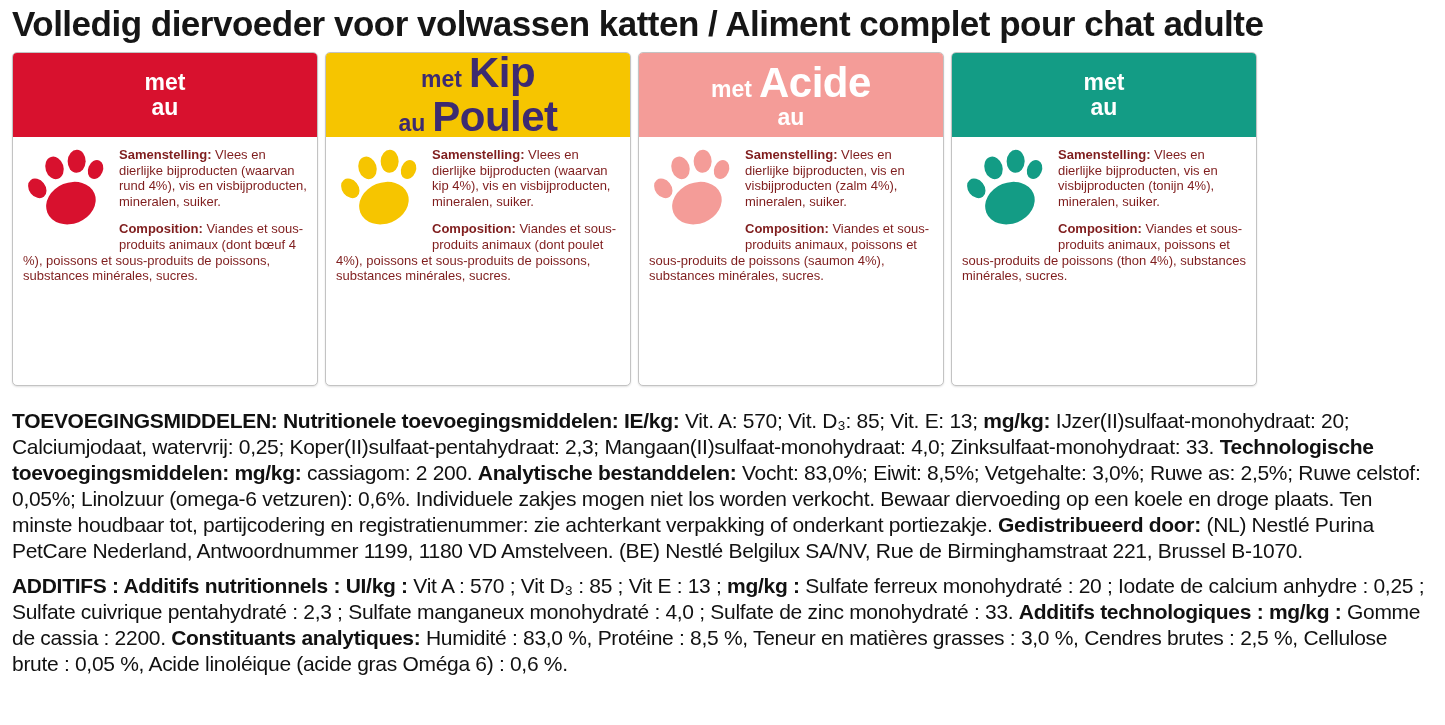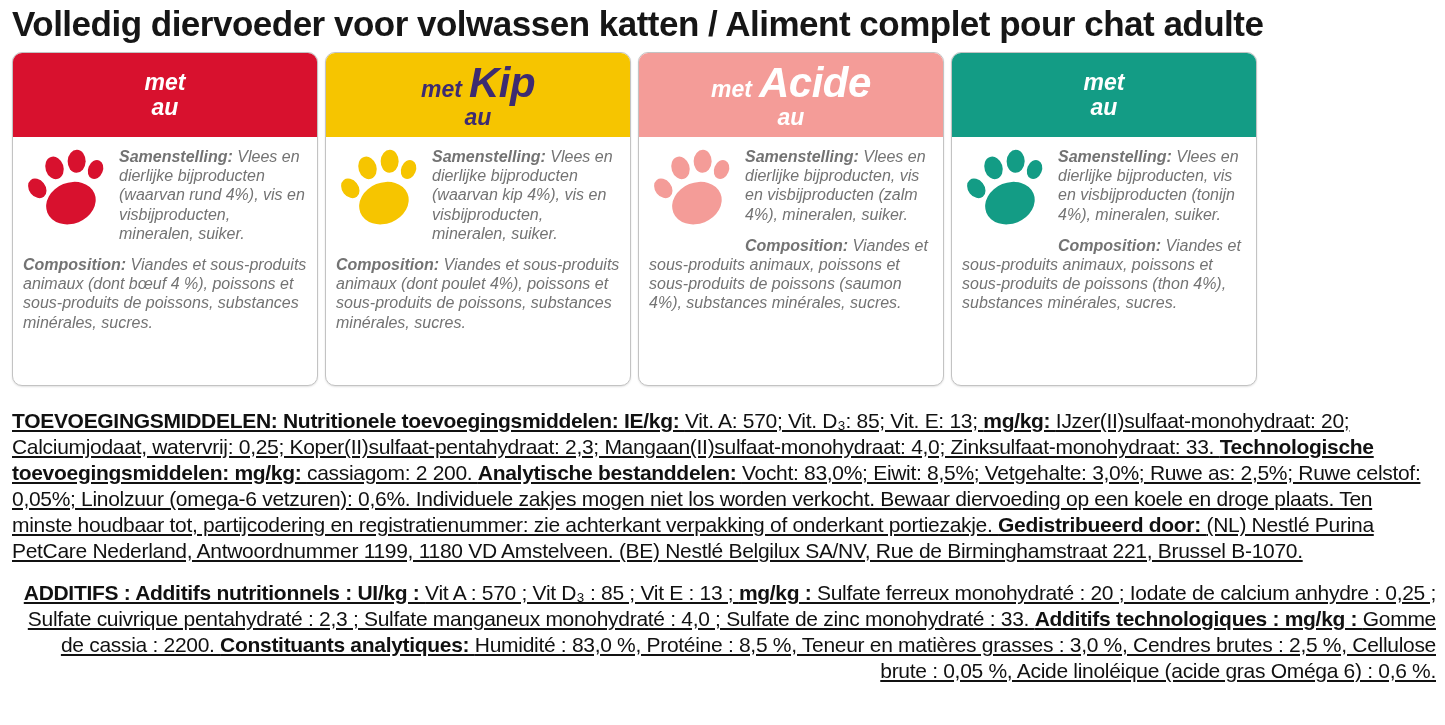--- a/index.html
+++ b/index.html
@@ -4,39 +4,39 @@
 <style>
   * { margin:0; padding:0; box-sizing:border-box; }
   html,body { width:1445px; height:725px; background:#ffffff; overflow:hidden;
               font-family:"Liberation Sans","DejaVu Sans",sans-serif; color:#1c1c1c; }
   .page { width:1445px; height:725px; padding:4px 10px 0 12px; }
 
   .title { font-size:35px; font-weight:700; letter-spacing:-0.5px; color:#161616;
            white-space:nowrap; margin-bottom:8px; }
 
   .cards { display:flex; gap:7px; width:1424px; }
-  .card { width:306px; height:334px; border:1px solid #c3c3c3; border-radius:10px;
-          overflow:hidden; background:#ffffff; box-shadow:0 1px 2px rgba(0,0,0,0.12);font-style:italic; }
+  .card { width:306px; height:334px; border:1px solid #c3c3c3; border-radius:5px;
+          overflow:hidden; background:#ffffff; box-shadow:0 1px 2px rgba(0,0,0,0.12); }
   .card-header { height:84px; display:flex; flex-direction:column; justify-content:center;
                  align-items:center; line-height:1; }
   .hline { display:flex; align-items:baseline; gap:7px; }
   .hsmall { font-size:23px; font-weight:700; }
   .hbig   { font-size:42px; font-weight:700; letter-spacing:-0.5px; }
   .hline + .hline { margin-top:2px; }
 
-  .card-body { padding:10px 10px 0 10px; font-size:16px; line-height:1.2; color:#737373; }
+  .card-body { padding:10px 10px 0 10px; font-size:13px; line-height:1.2; color:#7f1d1d; }
   .paw-wrap { float:left; width:92px; height:86px; margin:2px 4px 2px 0; }
   .paw-wrap svg { width:86px; height:82px; }
   .nl-par { margin-bottom:12px; }
   .fr-par { clear:none; }
   .lbl { font-weight:700; }
 
   .legal { width:1424px; margin-top:22px; font-size:21px; line-height:26px;
-           letter-spacing:-0.3px; color:#111111;text-decoration:underline; }
-  .legal-block + .legal-block { margin-top:16px;text-align:right; }
+           letter-spacing:-0.3px; color:#111111; }
+  .legal-block + .legal-block { margin-top:9px; }
   .seg-b { font-weight:700; }
 </style>
 </head>
 <body>
 
 <div class="page">
 
   <div class="title">Volledig diervoeder voor volwassen katten / Aliment complet pour chat adulte</div>
 
   <div class="cards">
@@ -69,20 +69,21 @@
     </div>
 
     <div class="card">
       <div class="card-header" style="background-color: rgb(246, 197, 0);">
         <div class="hline" style="color: rgb(61, 43, 113);">
           <span class="hsmall">met</span>
           <span class="hbig">Kip</span>
         </div>
         <div class="hline" style="color: rgb(61, 43, 113);">
           <span class="hsmall">au</span>
+          <span class="hbig">Poulet</span>
         </div>
       </div>
       <div class="card-body">
         <p class="nl-par">
           <span class="paw-wrap" style="color: rgb(246, 197, 0);">
             <svg viewBox="0 0 100 100" fill="currentColor">
               <ellipse cx="15" cy="48" rx="10" ry="13" transform="rotate(-38 15 48)"></ellipse>
               <ellipse cx="36" cy="23" rx="11" ry="14" transform="rotate(-18 36 23)"></ellipse>
               <ellipse cx="63" cy="15" rx="11" ry="14" transform="rotate(2 63 15)"></ellipse>
               <ellipse cx="86" cy="25" rx="9" ry="12" transform="rotate(22 86 25)"></ellipse>

